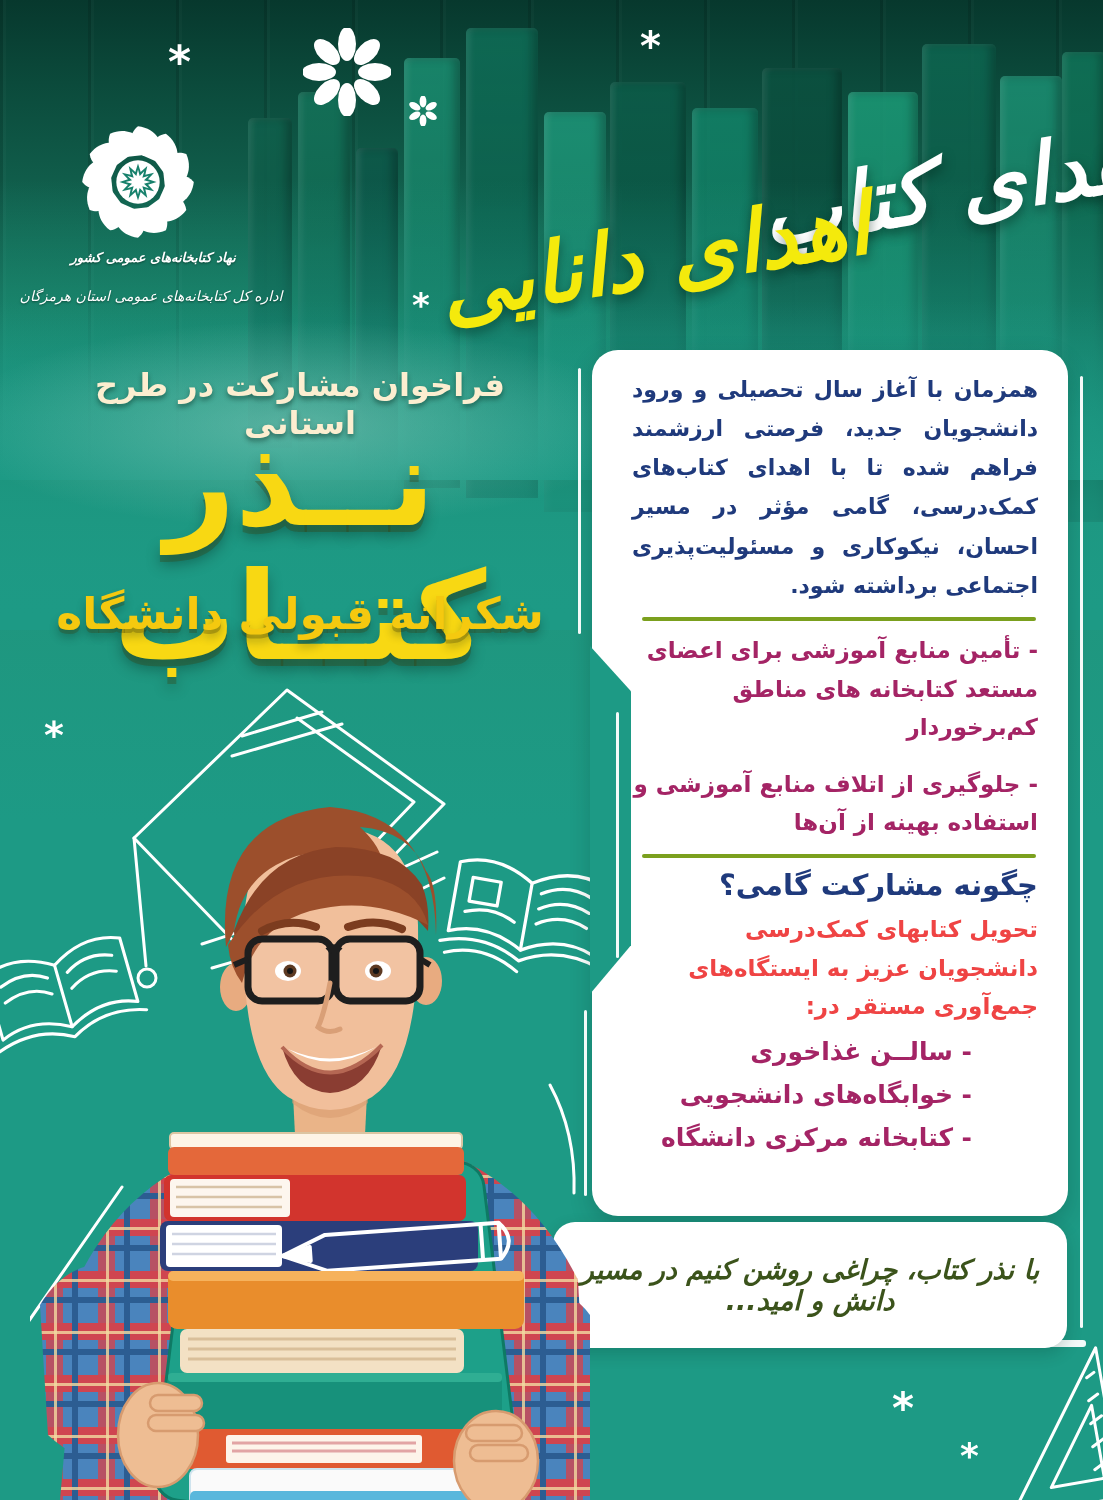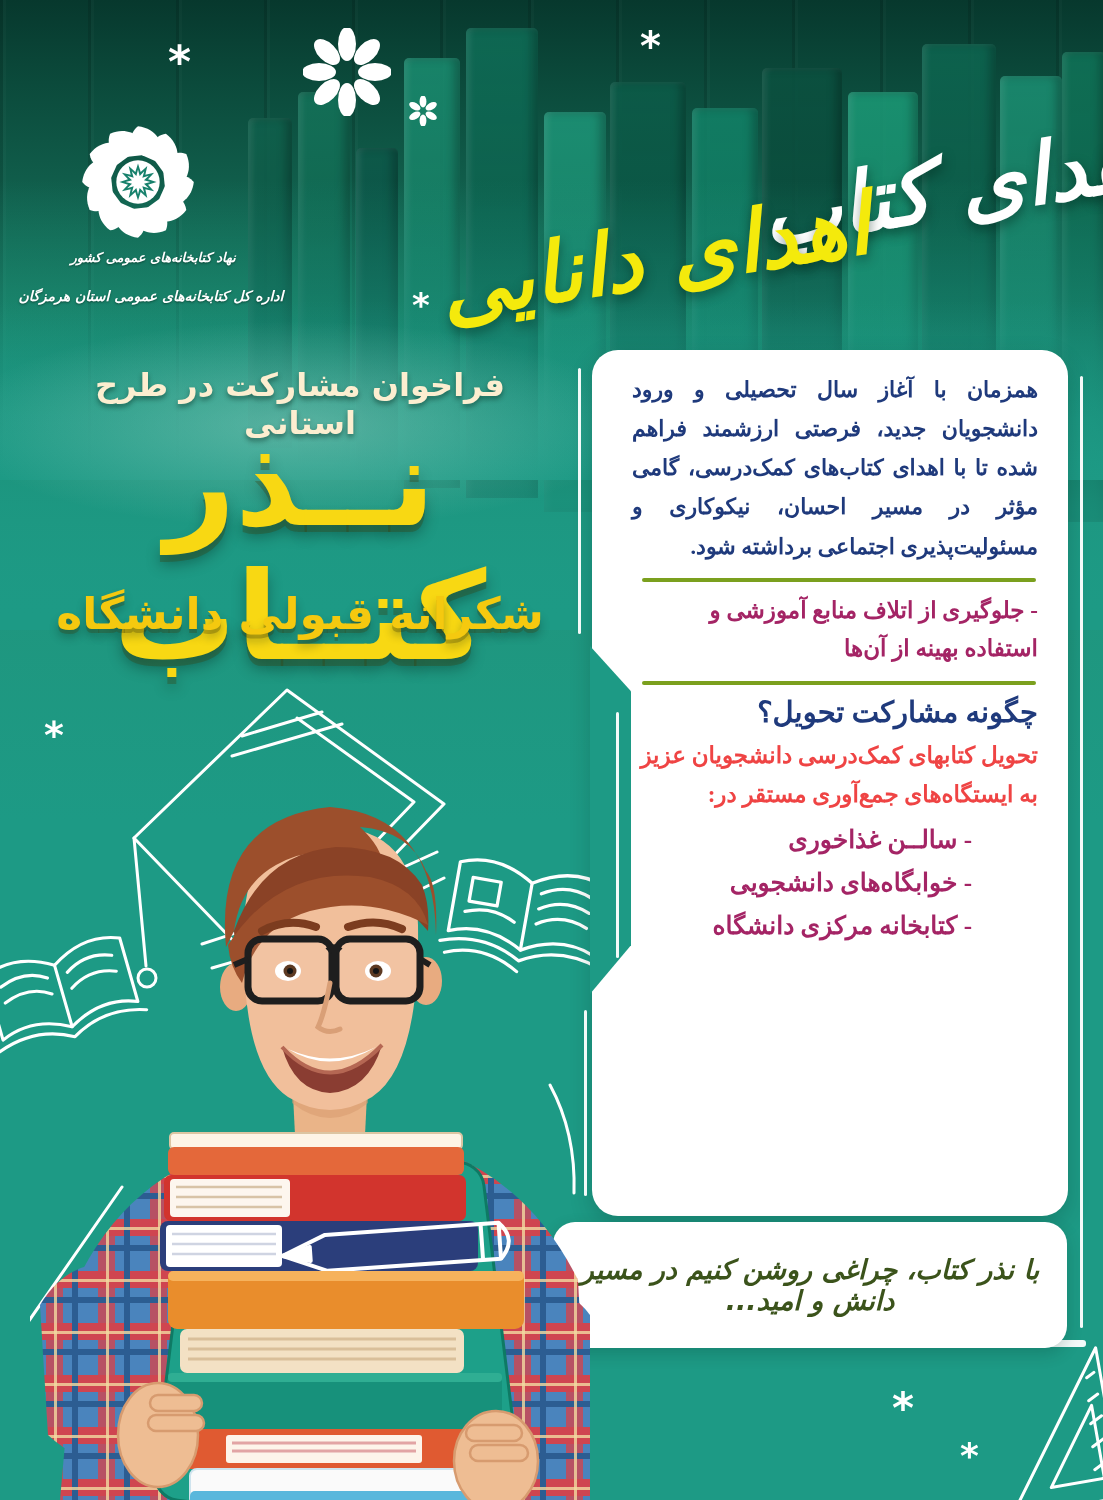--- a/index.html
+++ b/index.html
@@ -19,37 +19,37 @@
   .shelf{left:0;top:0;width:1103px;height:560px;}
   .spine{position:absolute;border-radius:5px 5px 0 0;box-shadow:inset 4px 0 6px rgba(255,255,255,.10), inset -6px 0 10px rgba(0,0,0,.28);opacity:.9;}
   .shelf-fade{left:0;top:300px;width:1103px;height:330px;
     background:linear-gradient(180deg,rgba(29,154,133,0) 0%,rgba(29,154,133,.75) 62%,#1d9a85 95%);}
   .glow{left:0;top:320px;width:640px;height:210px;
     background:radial-gradient(ellipse at 46% 50%,rgba(215,238,228,.32) 0%,rgba(215,238,228,0) 70%);}
   
   .ast{color:#fff;font-weight:bold;line-height:1;}
   .doodle{stroke:#ffffff;fill:none;stroke-width:3;stroke-linecap:round;stroke-linejoin:round;}
   
-  .logo-text{color:#fff;text-align:center;font-style:italic;text-shadow:0 1px 2px rgba(0,30,20,.5);font-weight:bold;}
+  .logo-text{color:#fff;text-align:center;font-style:italic;text-shadow:0 1px 2px rgba(0,30,20,.5);}
   
   .callig{font-style:italic;font-weight:bold;white-space:nowrap;}
   .callig-white{color:#fff;font-size:84px;text-shadow:0 5px 12px rgba(0,35,25,.5);}
   .callig-yellow{color:#f4ea0c;font-size:84px;text-shadow:0 5px 12px rgba(0,35,25,.45);}
   
   .kicker{color:#fceed0;font-size:32px;font-weight:bold;text-align:center;text-shadow:0 3px 5px rgba(0,30,20,.45);}
   .big-title{color:#f8d813;font-size:122px;font-weight:bold;text-align:center;line-height:1.1;
     text-shadow:0 7px 0 rgba(60,58,6,.30),0 10px 14px rgba(0,30,20,.35);}
   .sub-title{color:#f5c90f;font-size:44px;font-weight:bold;text-align:center;
     text-shadow:0 4px 0 rgba(60,58,6,.28),0 7px 10px rgba(0,30,20,.3);}
   
   .panel{left:592px;top:350px;width:476px;height:866px;background:#fff;border-radius:26px;
     box-shadow:0 8px 22px rgba(0,40,30,.22);}
   .panel-notch{left:590px;top:646px;width:41px;height:348px;background:#1d9a85;
     clip-path:polygon(0 0,100% 13%,100% 86%,0 100%);}
-  .panel-inner{position:absolute;left:40px;right:30px;top:20px;direction:rtl;text-align:right;font-family:Liberation Serif, serif;}
+  .panel-inner{position:absolute;left:40px;right:30px;top:20px;direction:rtl;text-align:right;}
   .intro{color:#1f3a7c;font-weight:bold;font-size:22px;line-height:1.78;text-align:justify;text-align-last:right;}
   .divider{height:4px;background:#7ba01e;border-radius:2px;margin:12px 2px 10px 10px;}
   .sec-head{color:#1f3a7c;font-weight:bold;font-size:29px;margin:2px 0 8px;}
   .bullet{color:#a42465;font-weight:bold;font-size:23px;line-height:1.68;margin:0 0 18px;}
   .bullet:last-child{margin-bottom:0;}
   .how-intro{color:#ef4444;font-weight:bold;font-size:23px;line-height:1.68;margin:0 0 4px;}
   .loc{color:#a42465;font-weight:bold;font-size:25px;line-height:1.72;padding-right:66px;}
   
   .hairline{background:#fff;border-radius:3px;opacity:.95;}
   
@@ -166,23 +166,24 @@
     <rect x="26" y="34" width="26" height="22"></rect>
     <path d="M90,38 Q112,24 136,34 M90,52 Q112,38 136,48 M90,66 Q112,52 136,62 M24,66 Q48,56 70,68"></path>
     <path d="M6,96 Q45,82 80,102 Q115,82 154,96 M12,106 Q46,92 80,112"></path>
   </g>
 </svg>
 
 <div class="abs panel">
   <div class="panel-inner">
     <p class="intro" style="margin:0;">همزمان با آغاز سال تحصیلی و ورود دانشجویان جدید، فرصتی ارزشمند فراهم شده تا با اهدای کتاب‌های کمک‌درسی، گامی مؤثر در مسیر احسان، نیکوکاری و مسئولیت‌پذیری اجتماعی برداشته شود.</p>
     <div class="divider"></div>
+    <p class="bullet">- تأمین منابع آموزشی برای اعضای مستعد کتابخانه های مناطق کم‌برخوردار</p>
     <p class="bullet" style="margin-bottom:0;">- جلوگیری از اتلاف منابع آموزشی و استفاده بهینه از آن‌ها</p>
     <div class="divider"></div>
-    <div class="sec-head">چگونه مشارکت تحویل؟</div>
+    <div class="sec-head">چگونه مشارکت گامی؟</div>
     <p class="how-intro">تحویل کتابهای کمک‌درسی دانشجویان عزیز به ایستگاه‌های جمع‌آوری مستقر در:</p>
     <div class="loc">- سالــن غذاخوری</div>
     <div class="loc">- خوابگاه‌های دانشجویی</div>
     <div class="loc">- کتابخانه مرکزی دانشگاه</div>
   </div>
 </div>
 <div class="abs panel-notch"></div>
 
 <div class="abs hairline" style="left:578px;top:368px;width:3px;height:266px;"></div>
 <div class="abs hairline" style="left:616px;top:712px;width:3px;height:246px;"></div>

